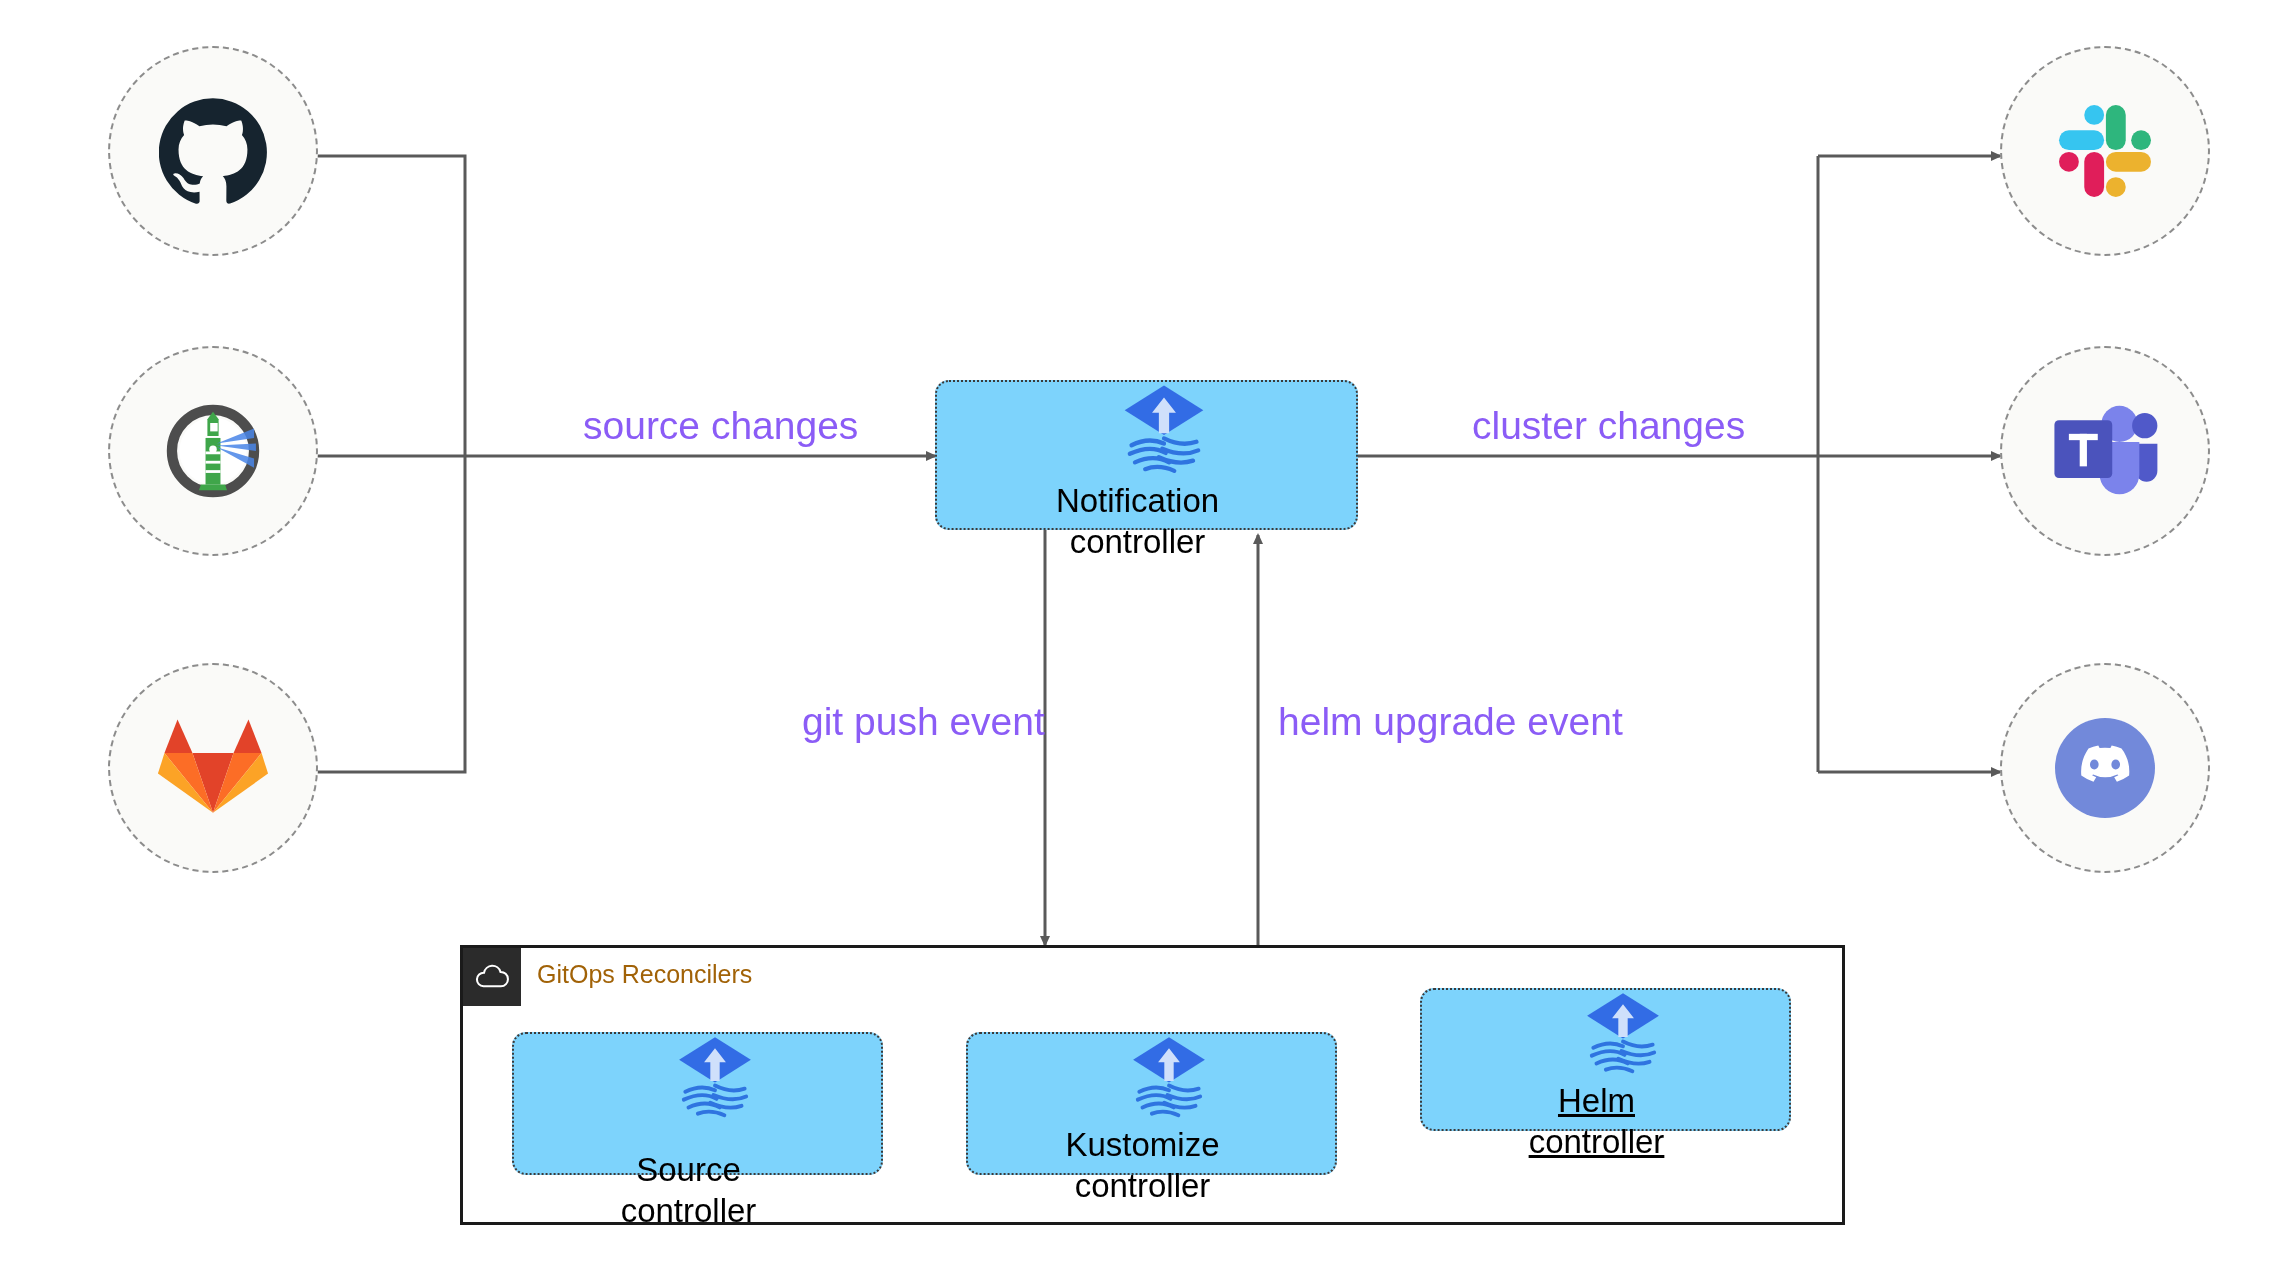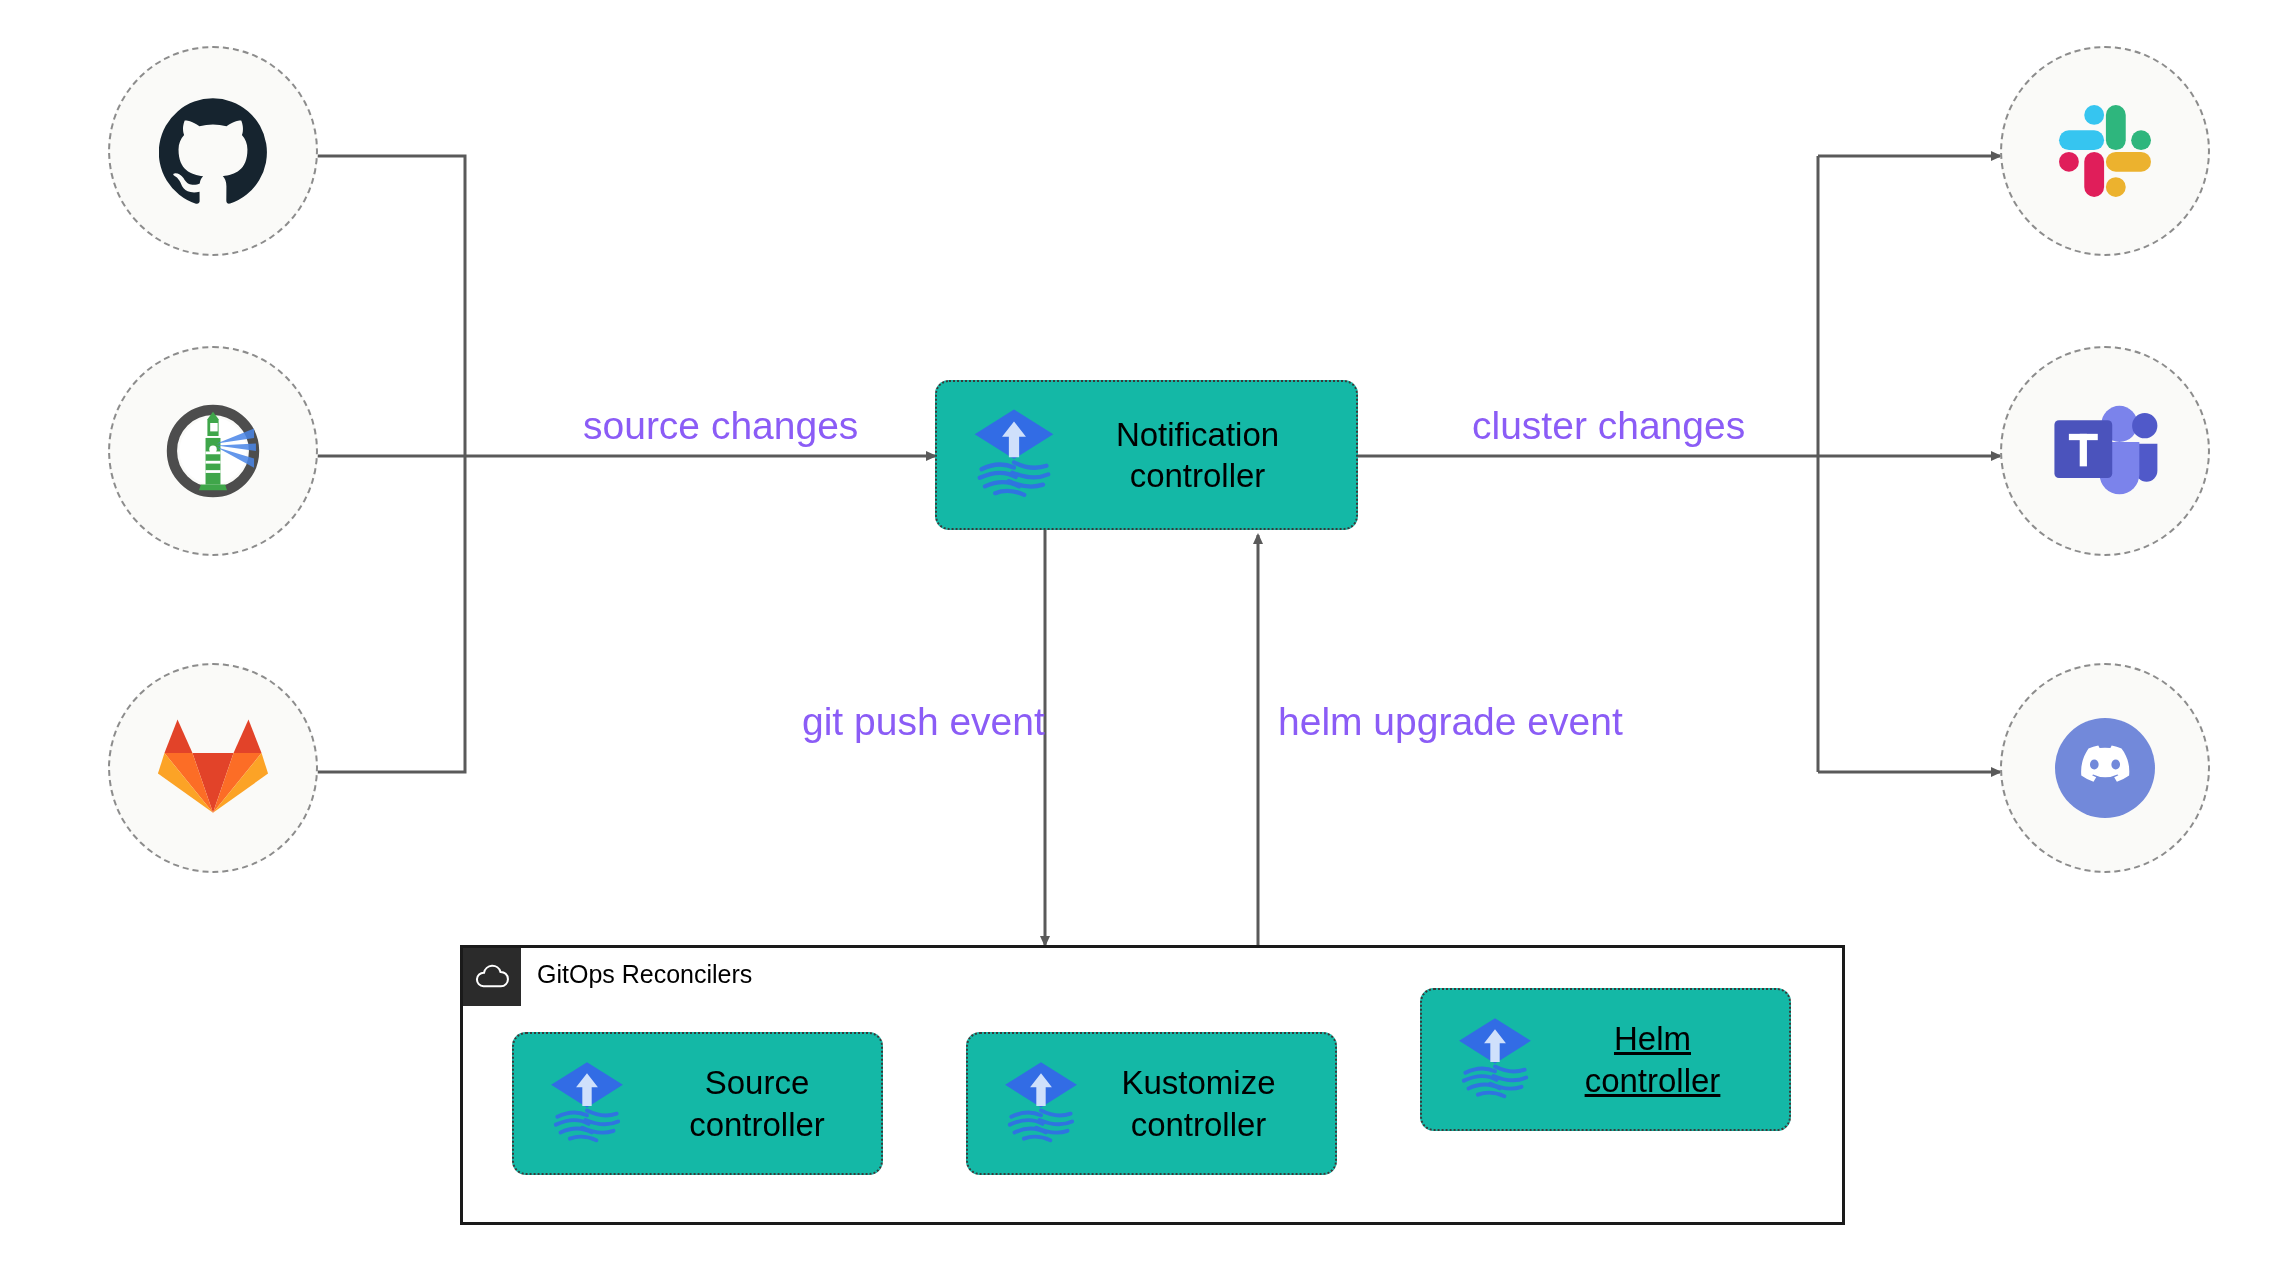--- a/index.html
+++ b/index.html
@@ -29,26 +29,26 @@
     border-radius: 50%;
     background: #fafaf8;
     border: 2px dashed #8c8c8c;
     box-sizing: border-box;
     display: flex;
     align-items: center;
     justify-content: center;
   }
   .ctrl-box {
     position: absolute;
-    background: #14b8a6;
+    background: #7dd3fc;
     border: 2px dotted #3a3a3a;
     border-radius: 14px;
     box-sizing: border-box;
     display: flex;
-    flex-direction: row;
+    flex-direction: column;
     align-items: center;
     justify-content: flex-start;
   }
   .ctrl-logo {
     flex: 0 0 auto;
     margin-left: 34px;
   }
   .ctrl-label {
     flex: 1 1 auto;
     text-align: center;
@@ -73,21 +73,21 @@
     background: #2b2b2b;
     display: flex;
     align-items: center;
     justify-content: center;
   }
   .group-title {
     position: absolute;
     left: 74px;
     top: 12px;
     font-size: 25px;
-    color: #000000;
+    color: #a16207;
   }
   .edge-label {
     position: absolute;
     font-size: 39px;
     color: #8b5cf6;
     white-space: nowrap;
   }
 </style>
 </head>
 <body>

